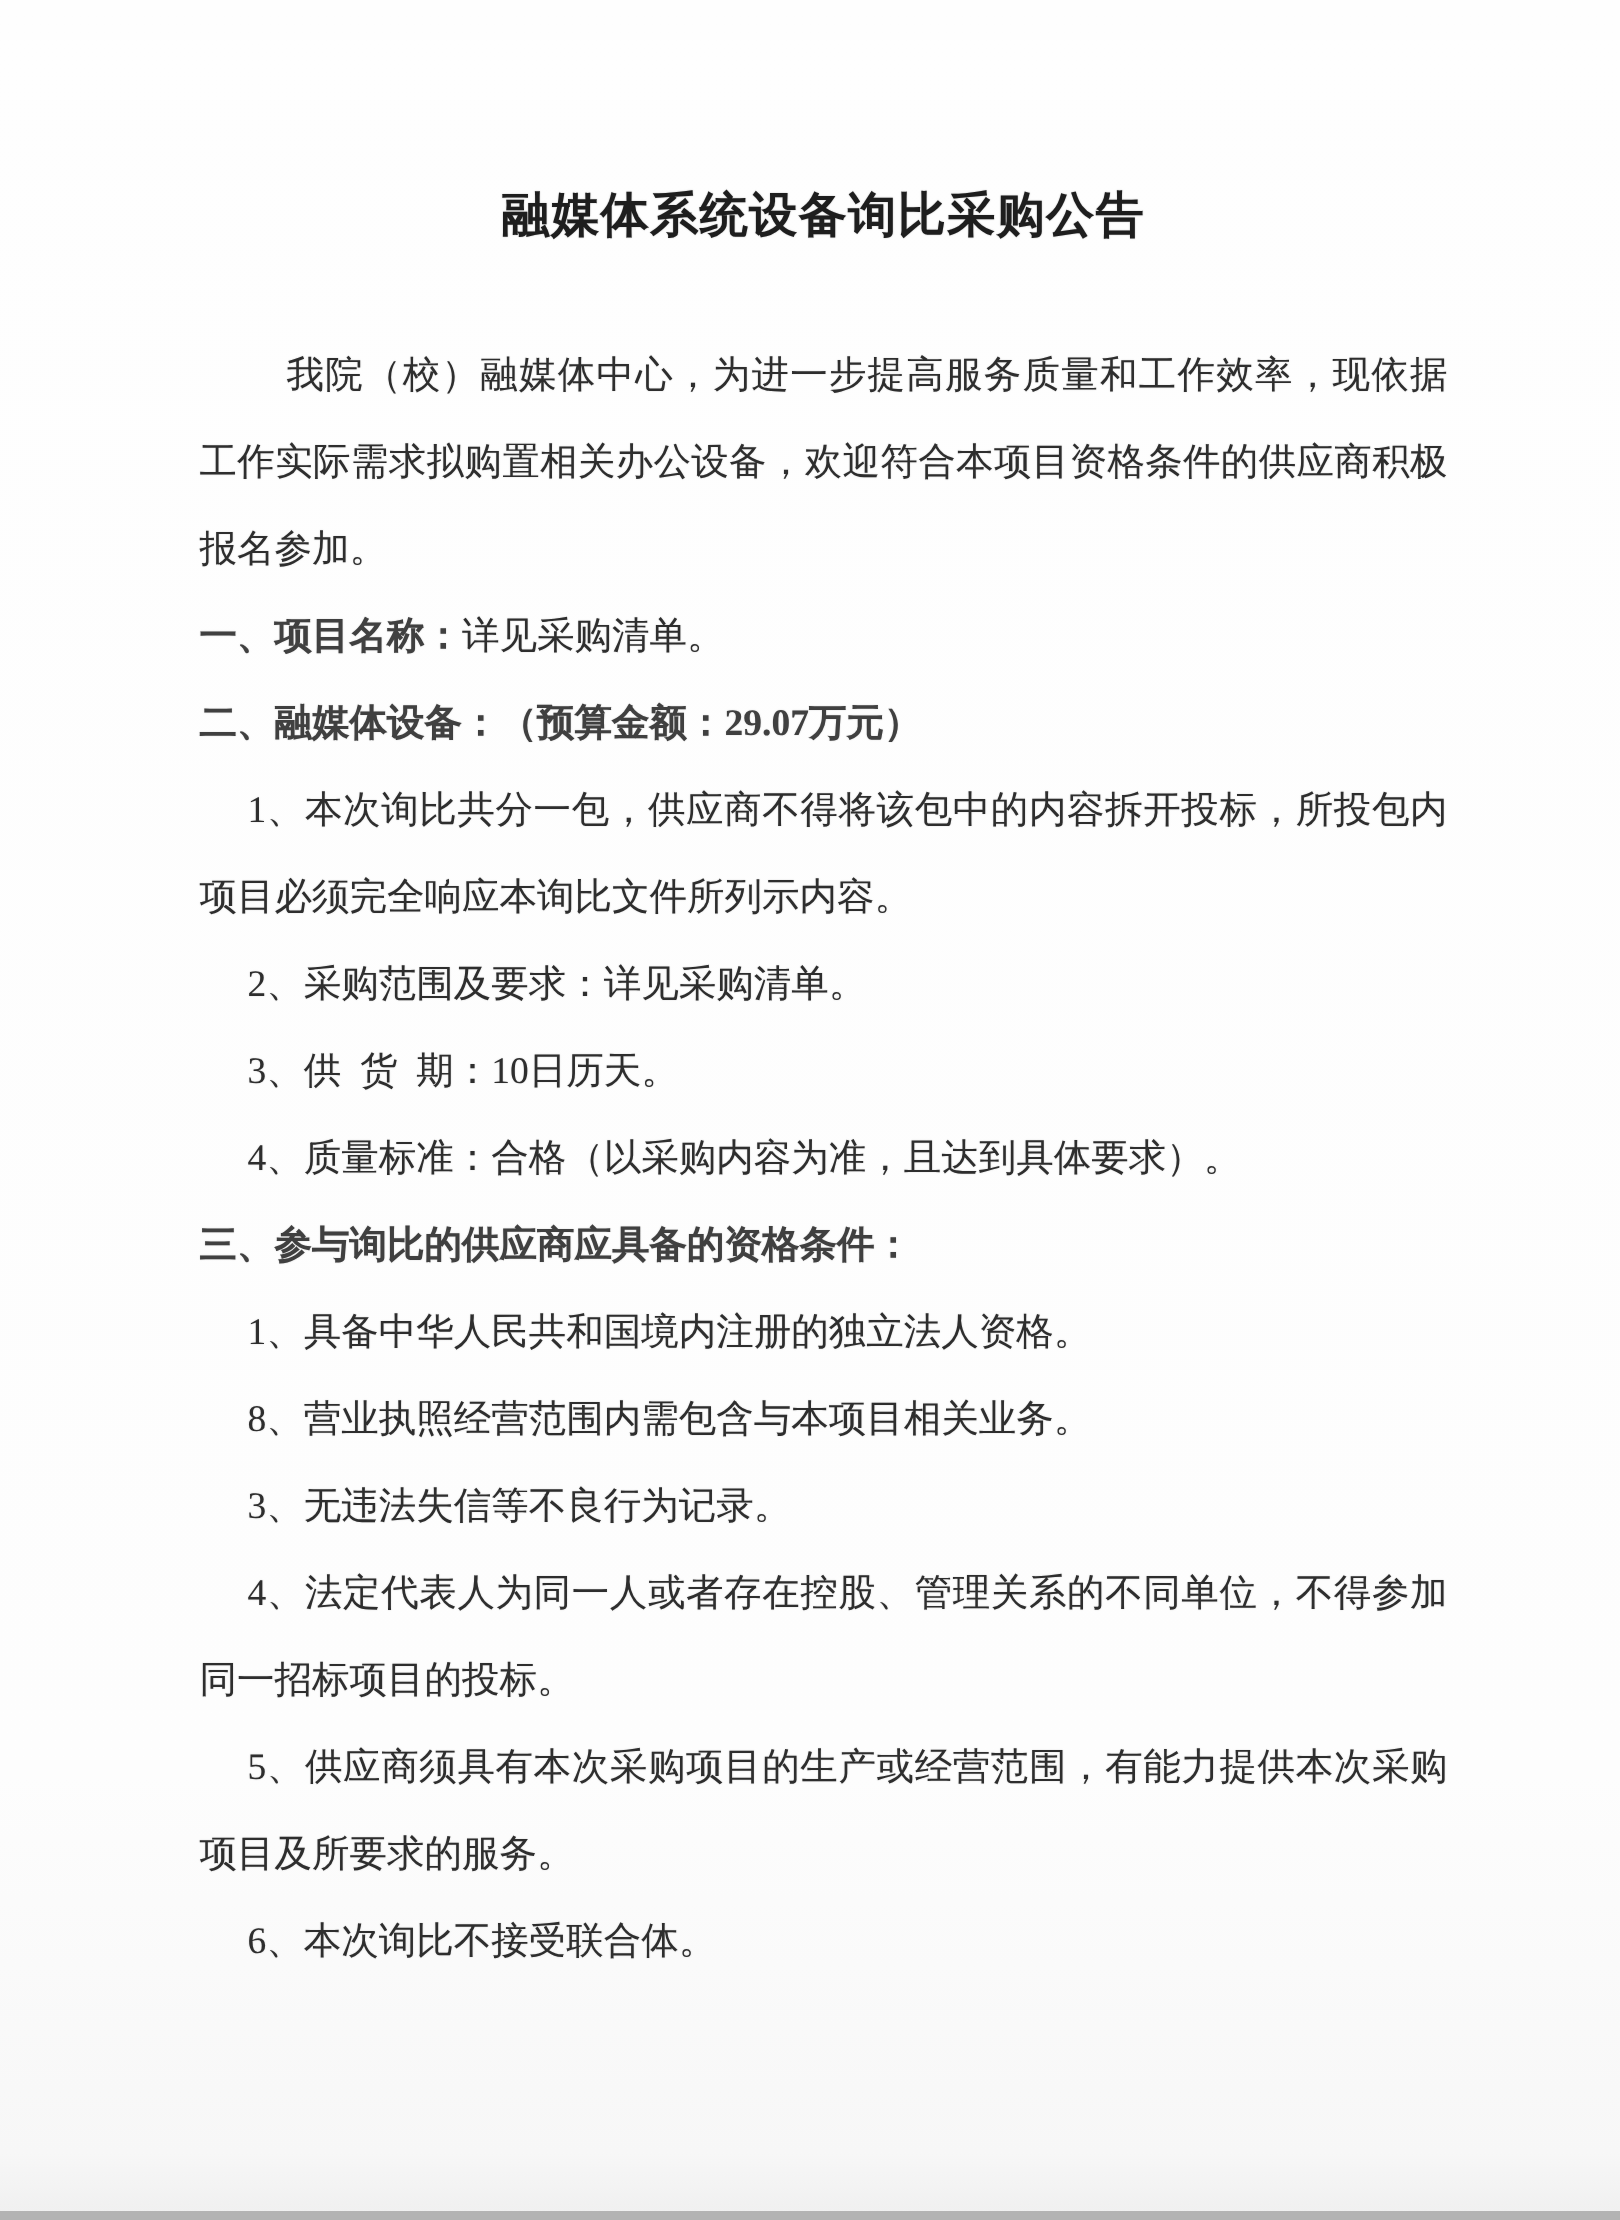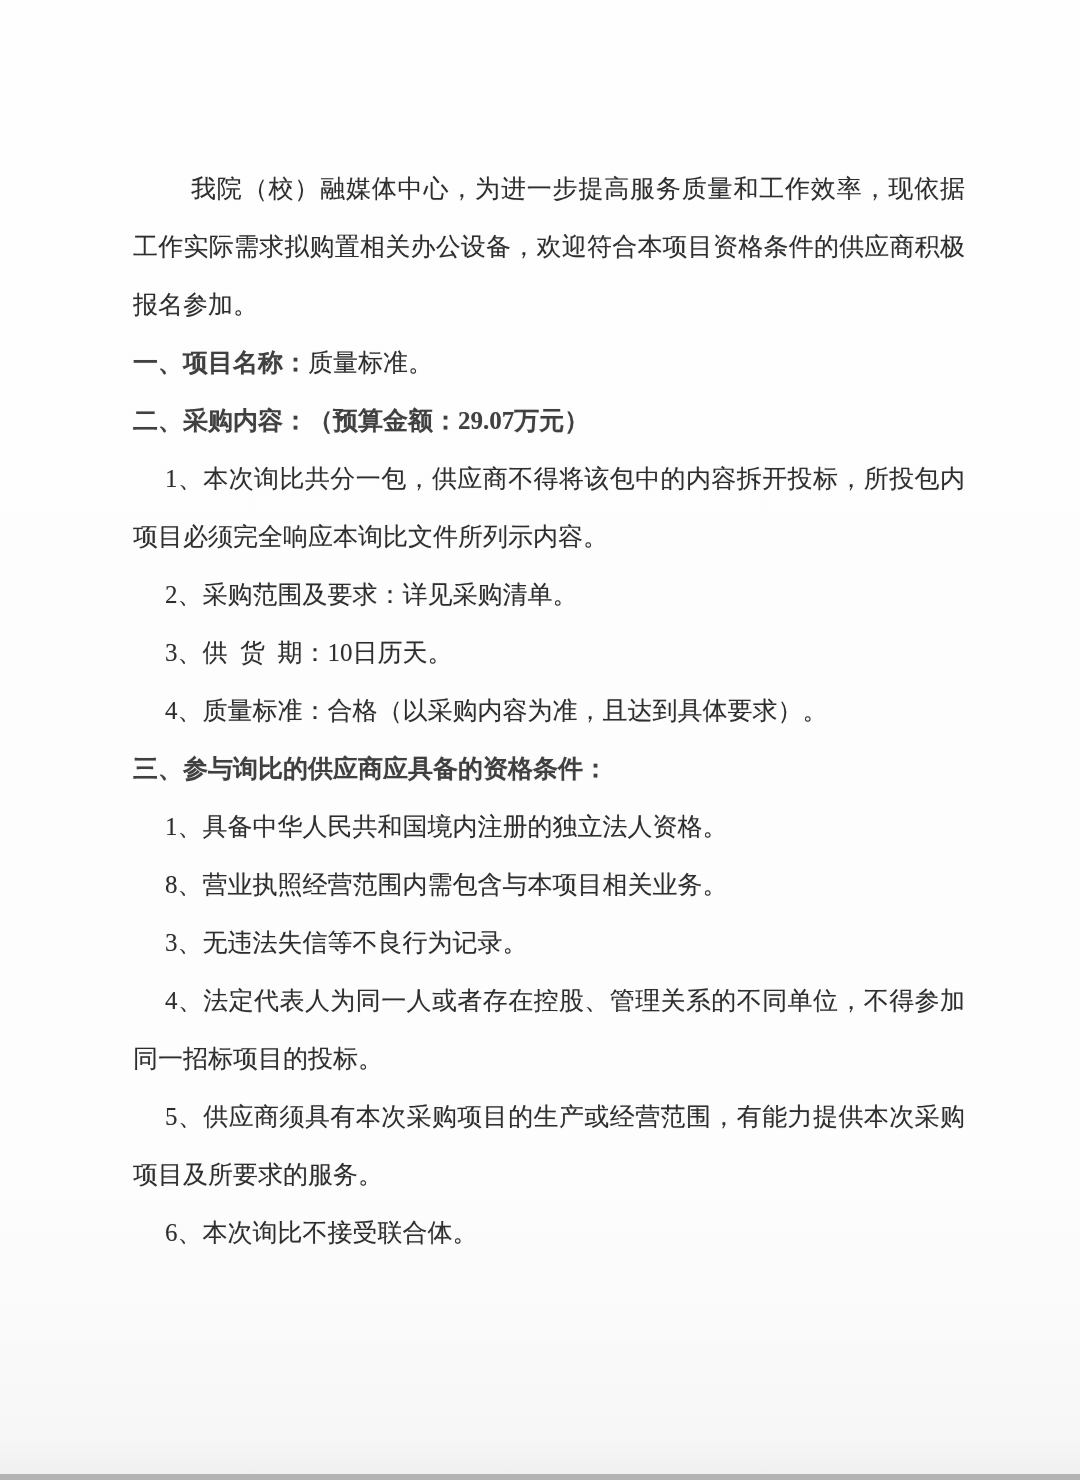--- a/index.html
+++ b/index.html
@@ -56,27 +56,28 @@
     height: 6px;
     background: #b3b3b3;
   }
 </style>
 </head>
 <body>
 
 <div class="page">
 
   <h1 class="title-block">
+    <span class="title-line">融媒体系统设备询比采购公告</span>
   </h1>
 
   <p class="para intro">我院（校）融媒体中心，为进一步提高服务质量和工作效率，现依据工作实际需求拟购置相关办公设备，欢迎符合本项目资格条件的供应商积极报名参加。</p>
 
-  <p class="para"><span class="bold">一、项目名称：</span><span>质量标准。</span></p>
+  <p class="para"><span class="bold">一、项目名称：</span><span>详见采购清单。</span></p>
 
-  <p class="para"><span class="bold">二、采购内容：</span><span class="bold">（预算金额：29.07万元）</span></p>
+  <p class="para"><span class="bold">二、融媒体设备：</span><span class="bold">（预算金额：29.07万元）</span></p>
 
   <p class="para item">1、本次询比共分一包，供应商不得将该包中的内容拆开投标，所投包内项目必须完全响应本询比文件所列示内容。</p>
   <p class="para item">2、采购范围及要求：详见采购清单。</p>
   <p class="para item">3、供 货 期：10日历天。</p>
   <p class="para item">4、质量标准：合格（以采购内容为准，且达到具体要求）。</p>
 
   <p class="para"><span class="bold">三、参与询比的供应商应具备的资格条件：</span></p>
 
   <p class="para item">1、具备中华人民共和国境内注册的独立法人资格。</p>
   <p class="para item">8、营业执照经营范围内需包含与本项目相关业务。</p>

